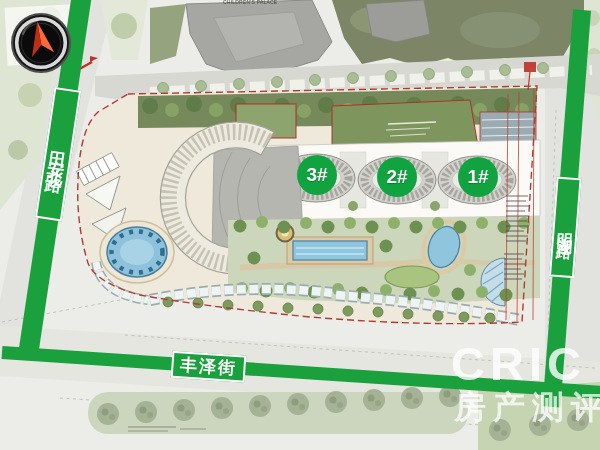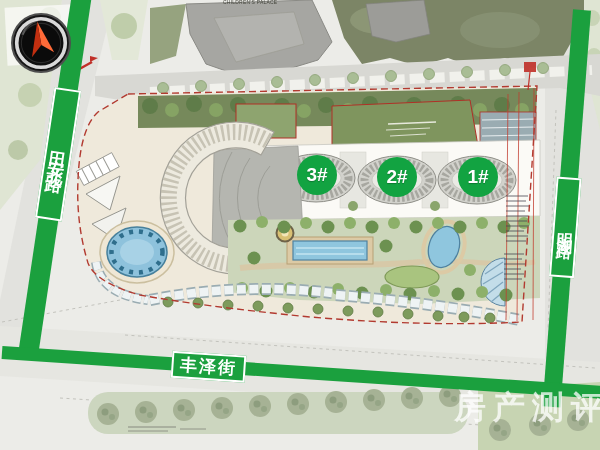--- a/index.html
+++ b/index.html
@@ -329,15 +329,16 @@
     <circle cx="30" cy="30" r="28" fill="#161616" stroke="#4e4e4e" stroke-width="2"></circle>
     <circle cx="30" cy="30" r="23.5" fill="#0f0f0f" stroke="#d9d9d9" stroke-width="3.5"></circle>
     <circle cx="30" cy="30" r="19" fill="#0b0b0b" stroke="#2c2c2c" stroke-width="1"></circle>
     <path d="M12,22 A22,22 0 0 1 27,8" stroke="rgba(255,255,255,.28)" stroke-width="2" fill="none"></path>
     <g transform="rotate(-10 30 30)">
       <polygon points="30,9 41,41 30,32" fill="#ff6a38"></polygon>
       <polygon points="30,9 30,32 19,42" fill="#c22f10"></polygon>
     </g>
   </svg>
 
+  <div class="abs wm1">CRIC</div>
   <div class="abs wm2">房产测评</div>
 
 </div>
 
 </body></html>

